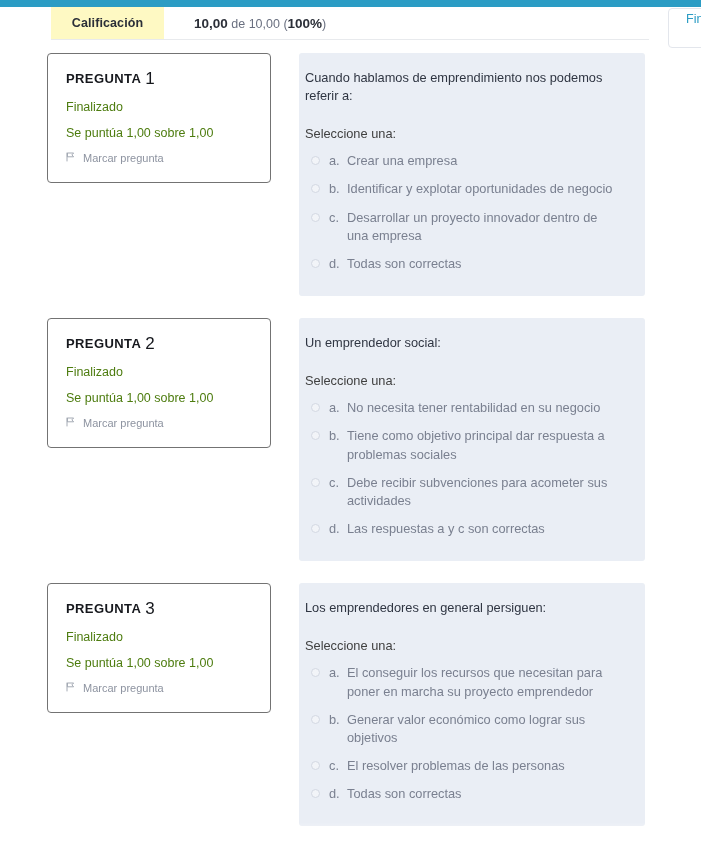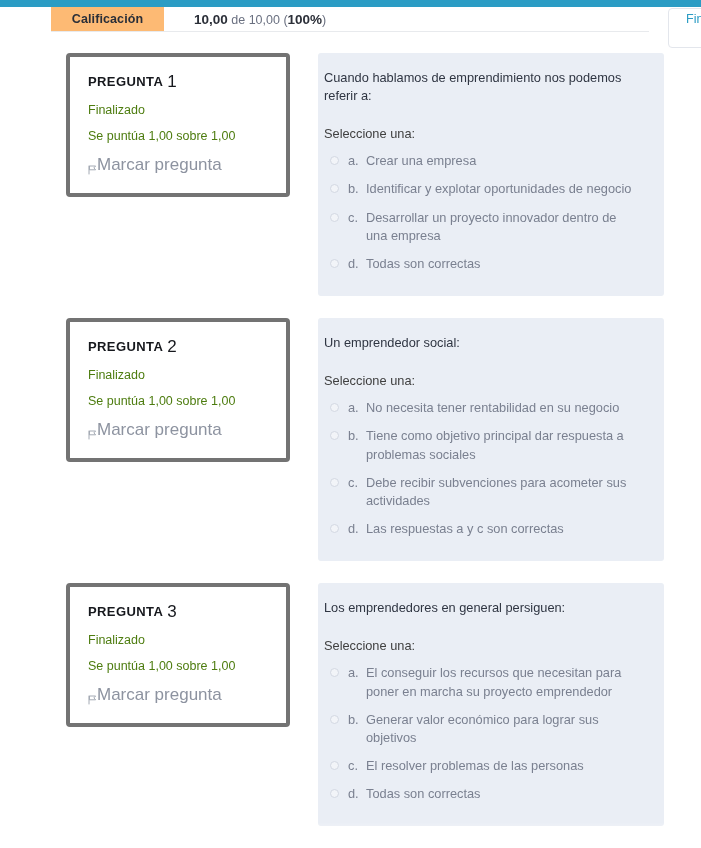--- a/index.html
+++ b/index.html
@@ -35,22 +35,22 @@
     width: 598px;
     border-collapse: collapse;
   }
   .grade-table td {
     padding: 0;
     vertical-align: middle;
     border-bottom: 1px solid #e8eaed;
   }
   .grade-label-cell {
     width: 113px;
-    background: #fdba74;
-    height: 24px;
+    background: #fef9c3;
+    height: 32px;
     text-align: center;
     font-weight: bold;
     font-size: 12.5px;
     color: #2b2f38;
     letter-spacing: .1px;
   }
   .grade-value-cell {
     padding-left: 30px !important;
     height: 24px;
     font-size: 12.5px;
@@ -95,24 +95,24 @@
     position: relative;
     margin-bottom: 22px;
     min-height: 1px;
   }
   .q-row {
     display: flex;
     align-items: flex-start;
   }
   .q-info {
     width: 224px;
-    margin-left: 66px;
+    margin-left: 47px;
     box-sizing: border-box;
     background: #ffffff;
-    border: 4px solid #737373;
+    border: 1px solid #737373;
     border-radius: 4px;
     padding: 16px 18px 18px 18px;
     flex: 0 0 auto;
   }
   .q-title {
     margin: 0 0 13px 0;
     font-size: 13px;
     font-weight: bold;
     color: #16181d;
     letter-spacing: .4px;
@@ -126,23 +126,23 @@
     vertical-align: -1px;
   }
   .q-state, .q-points {
     margin: 0 0 11px 0;
     font-size: 12.5px;
     color: #4d7c0f;
     line-height: 1.2;
   }
   .q-flag {
     display: flex;
-    align-items: flex-end;
-    gap: 0;
-    font-size: 17px;
+    align-items: flex-start;
+    gap: 8px;
+    font-size: 11px;
     color: #8d93a0;
     cursor: pointer;
   }
   .flag-ico {
     display: inline-block;
     width: 9px;
     height: 10px;
     position: relative;
     flex: 0 0 auto;
   }
@@ -346,21 +346,21 @@
         <p class="q-prompt">Seleccione una:</p>
         <ul class="q-answers">
             <li class="q-answer">
               <span class="radio"></span>
               <span class="ans-letter">a.</span>
               <span class="ans-text">El conseguir los recursos que necesitan para poner en marcha su proyecto emprendedor</span>
             </li>
             <li class="q-answer">
               <span class="radio"></span>
               <span class="ans-letter">b.</span>
-              <span class="ans-text">Generar valor económico para lograr sus objetivos</span>
+              <span class="ans-text">Generar valor económico como lograr sus objetivos</span>
             </li>
             <li class="q-answer">
               <span class="radio"></span>
               <span class="ans-letter">c.</span>
               <span class="ans-text">El resolver problemas de las personas</span>
             </li>
             <li class="q-answer">
               <span class="radio"></span>
               <span class="ans-letter">d.</span>
               <span class="ans-text">Todas son correctas</span>

